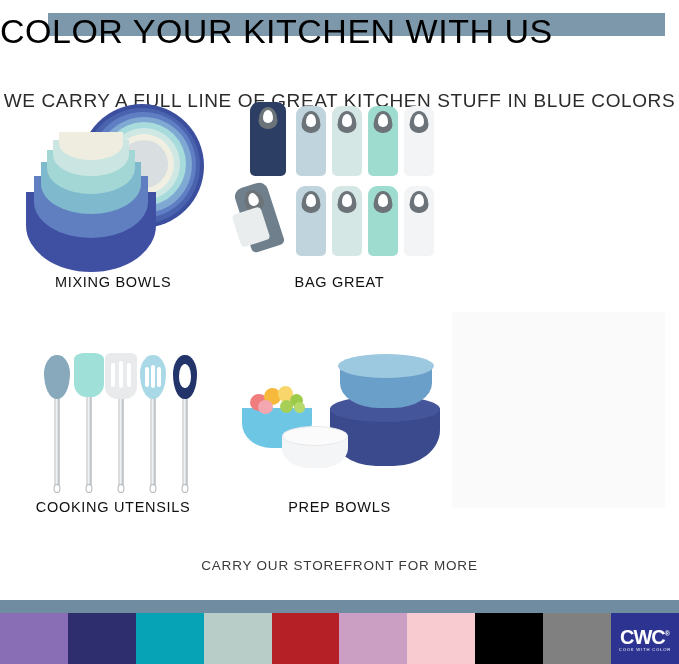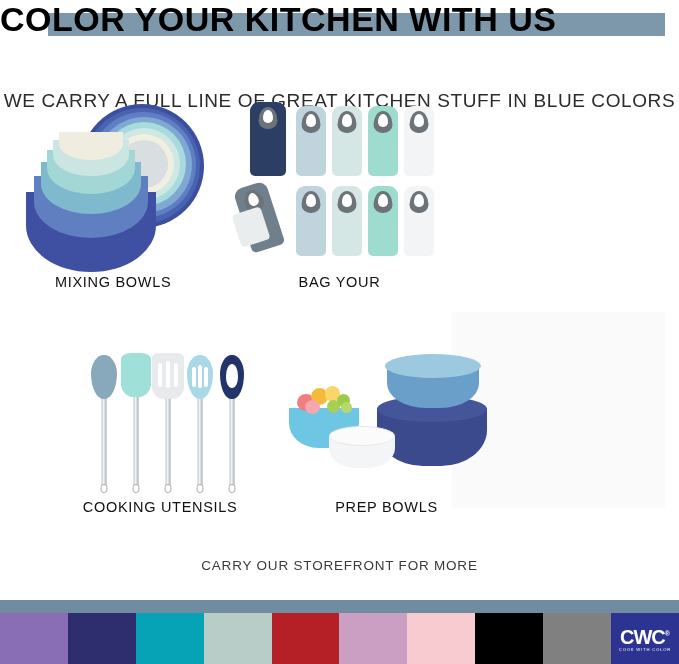--- a/index.html
+++ b/index.html
@@ -14,25 +14,25 @@
   
   .header { position: relative; height: 78px; }
   .header-band {
     position: absolute;
     left: 48px; top: 13px;
     width: 617px; height: 23px;
     background: #7d98ab;
   }
   .header-title {
     position: absolute;
-    left: 0; top: 0;
+    left: 0; top: 12px;
     width: 542px;
     text-align: center;
     font-size: 34px;
-    font-weight: bold;
+    font-weight: normal;
     letter-spacing: 0.5px;
     color: #000000;
     line-height: 38px;
     white-space: nowrap;
   }
   .header-sub {
     position: absolute;
     left: 0; top: 46px;
     width: 679px;
     text-align: center;
@@ -302,26 +302,26 @@
         </div>
         <div class="clip" style="left:134px;top:94px;width:30px;height:70px;background:#9fdcd0;">
           <div class="clip-grip"></div>
           <div class="clip-hole"></div>
         </div>
         <div class="clip" style="left:170px;top:94px;width:30px;height:70px;background:#f2f4f5;">
           <div class="clip-grip"></div>
           <div class="clip-hole"></div>
         </div>
       </div>
-      <div class="cell-label">BAG YOUR</div>
+      <div class="cell-label">BAG GREAT</div>
     </div>
 
   </div>
 
-  <div class="row row2" style="margin-top:22px;padding-left:47px;">
+  <div class="row row2" style="margin-top:22px;">
 
     <div class="cell">
       <div class="art">
 
         <div class="ut" style="left:34px;">
           <div class="ut-handle" style="bottom:0;height:96px;"></div>
           <div class="ut-head" style="bottom:90px;width:26px;height:44px;background:#88a8bc;border-radius:50% 50% 48% 48% / 42% 42% 58% 58%;"></div>
           <div class="ut-tip"></div>
         </div>
 

